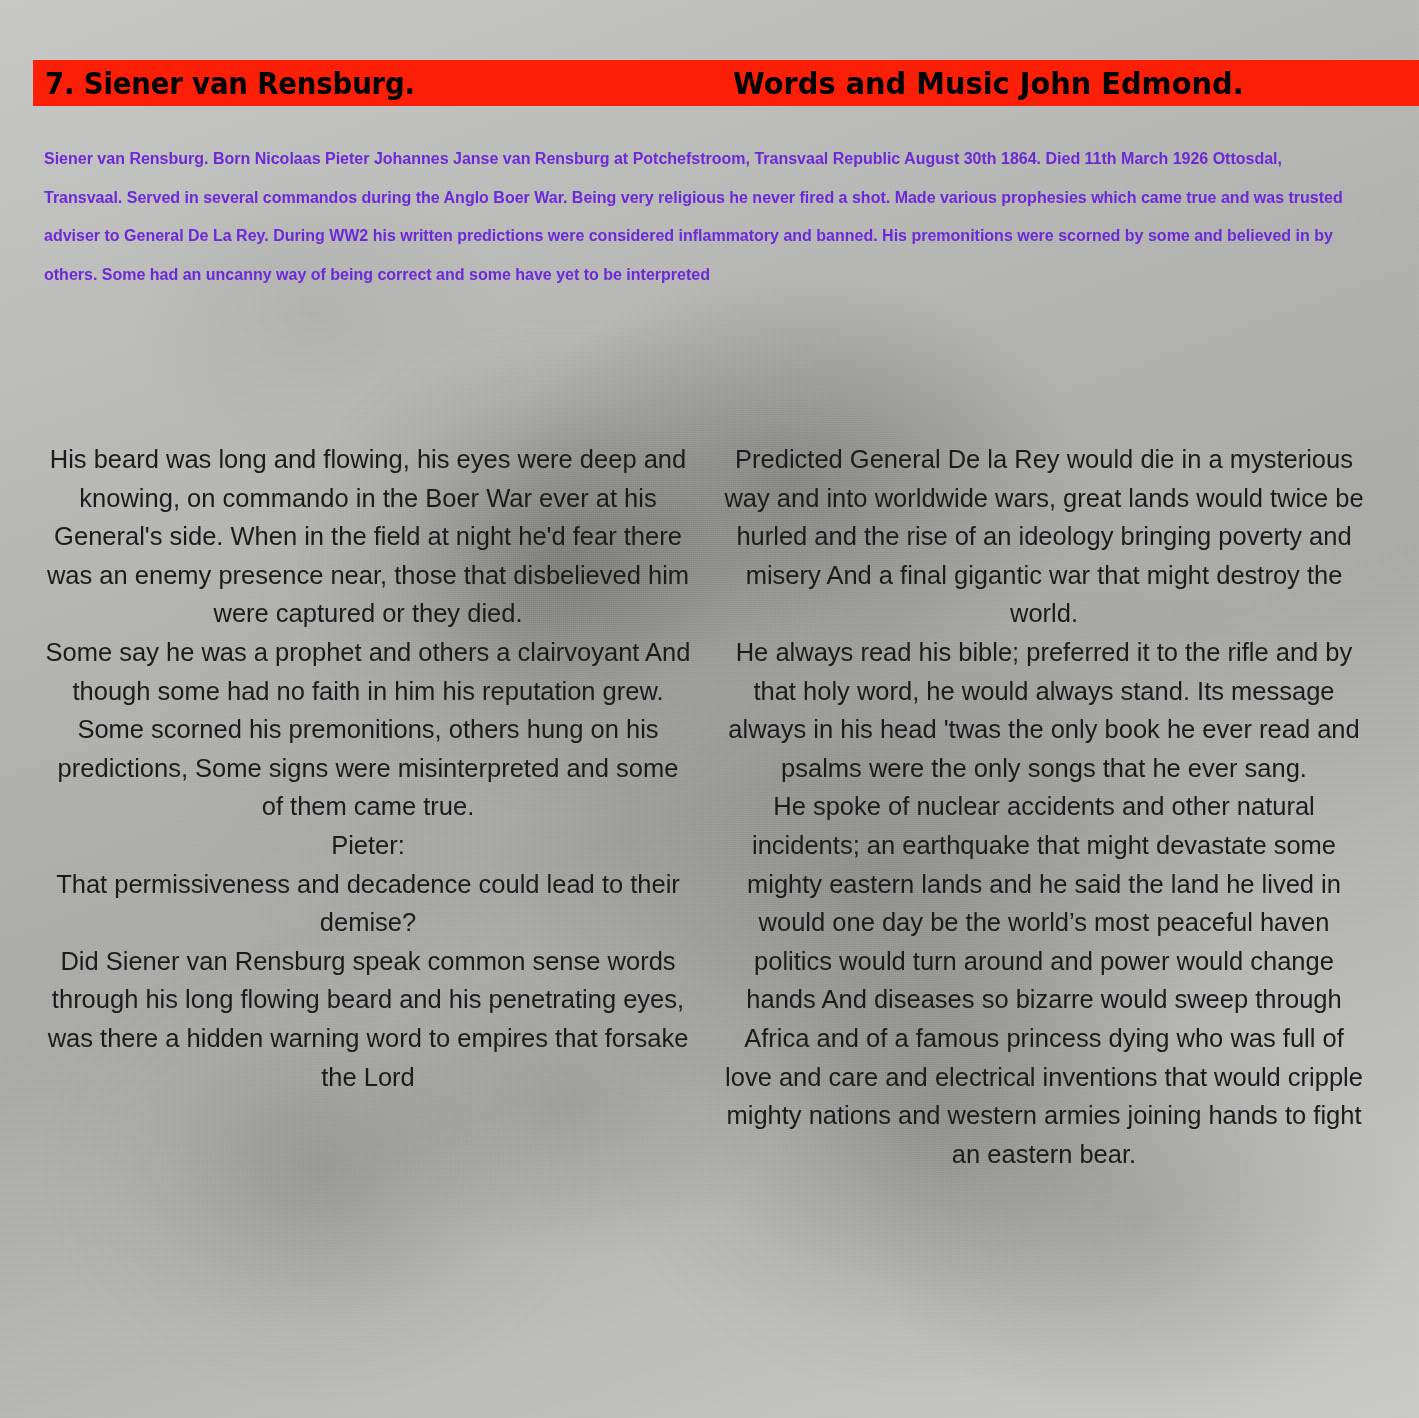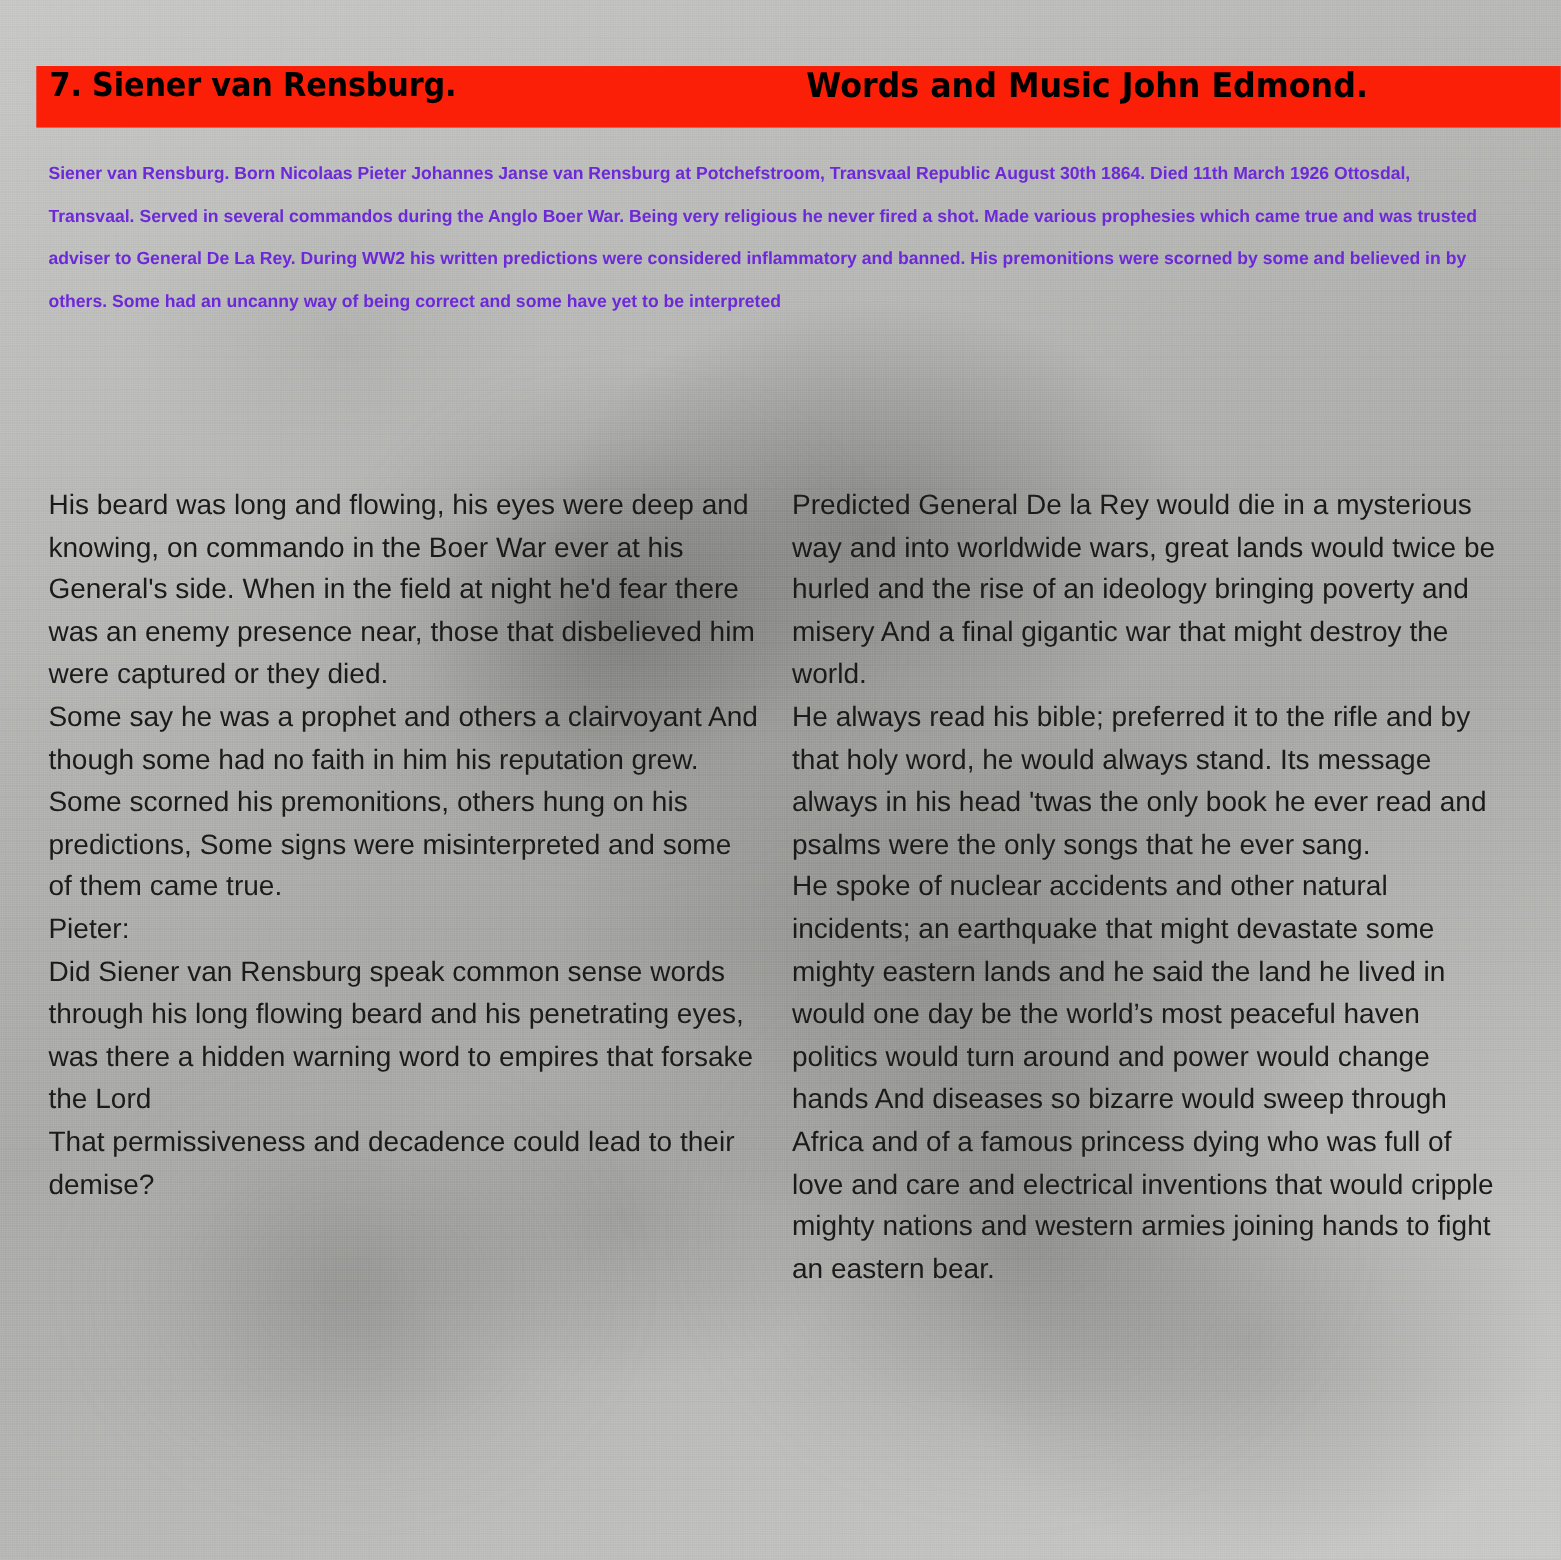--- a/index.html
+++ b/index.html
@@ -68,23 +68,24 @@
     background: radial-gradient(closest-side, rgba(104,104,102,0.38), rgba(140,140,138,0.08) 72%, rgba(150,150,148,0) 100%);
     filter: blur(20px);
   }
 
   
   .title-band {
     position: absolute;
     left: 33px;
     top: 60px;
     width: 1386px;
-    height: 56px;
+    height: 46px;
     background: #fb1f08;
     display: flex;
+    align-items: center;
     z-index: 5;
   }
   .track-title {
     font-family: "DejaVu Sans", sans-serif;
     font-weight: bold;
     font-size: 30px;
     letter-spacing: -0.2px;
     color: #000;
     margin-left: 12px;
     white-space: nowrap;
@@ -130,20 +131,21 @@
   .col {
     width: 648px;
   }
   .col p {
     margin: 0;
     font-family: "Liberation Sans", sans-serif;
     font-size: 25.5px;
     line-height: 38.6px;
     color: #1b1b1b;
     font-weight: 400;
+    text-align: center;
   }
   .col p.gap-before {
   }
 </style>
 </head>
 <body>
 
 <div class="page">
 
   <div class="bg-texture"></div>
@@ -157,22 +159,22 @@
     <div class="credit-title">Words and Music John Edmond.</div>
   </div>
 
   <div class="bio">Siener van Rensburg. Born Nicolaas Pieter Johannes Janse van Rensburg at Potchefstroom, Transvaal Republic August 30th 1864. Died 11th March 1926 Ottosdal, Transvaal. Served in several commandos during the Anglo Boer War. Being very religious he never fired a shot. Made various prophesies which came true and was trusted adviser to General De La Rey. During WW2 his written predictions were considered inflammatory and banned. His premonitions were scorned by some and believed in by others. Some had an uncanny way of being correct and some have yet to be interpreted</div>
 
   <div class="columns">
     <div class="col">
       <p>His beard was long and flowing, his eyes were deep and knowing, on commando in the Boer War ever at his General's side. When in the field at night he'd fear there was an enemy presence near, those that disbelieved him were captured or they died.</p>
       <p>Some say he was a prophet and others a clairvoyant And though some had no faith in him his reputation grew. Some scorned his premonitions, others hung on his predictions, Some signs were misinterpreted and some of them came true.</p>
       <p class="gap-before">Pieter:</p>
+      <p>That permissiveness and decadence could lead to their demise?</p>
       <p>Did Siener van Rensburg speak common sense words through his long flowing beard and his penetrating eyes, was there a hidden warning word to empires that forsake the Lord</p>
-      <p>That permissiveness and decadence could lead to their demise?</p>
     </div>
     <div class="col">
       <p>Predicted General De la Rey would die in a mysterious way and into worldwide wars, great lands would twice be hurled and the rise of an ideology bringing poverty and misery And a final gigantic war that might destroy the world.</p>
       <p>He always read his bible; preferred it to the rifle and by that holy word, he would always stand. Its message always in his head 'twas the only book he ever read and psalms were the only songs that he ever sang.</p>
       <p class="gap-before">He spoke of nuclear accidents and other natural incidents; an earthquake that might devastate some mighty eastern lands and he said the land he lived in would one day be the world’s most peaceful haven politics would turn around and power would change hands And diseases so bizarre would sweep through Africa and of a famous princess dying who was full of love and care and electrical inventions that would cripple mighty nations and western armies joining hands to fight an eastern bear.</p>
     </div>
   </div>
 
 </div>
 

